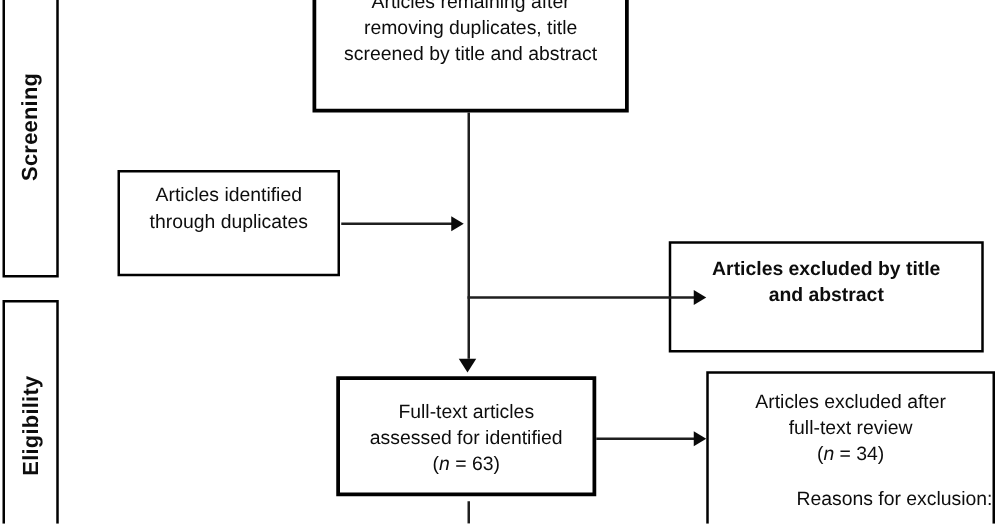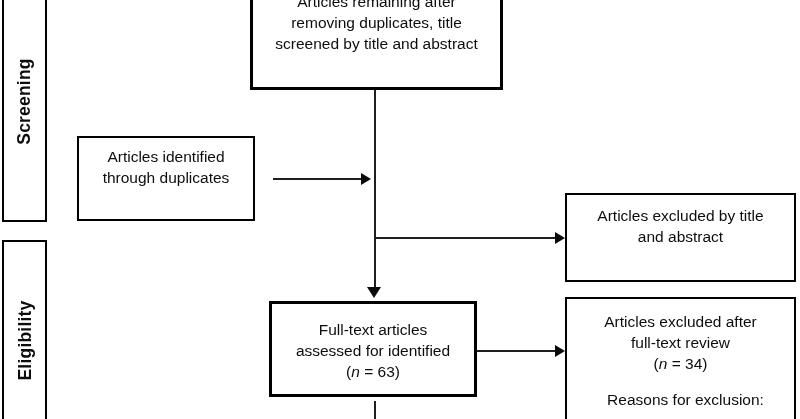--- a/index.html
+++ b/index.html
@@ -42,26 +42,26 @@
     position: absolute;
     background: #ffffff;
     box-sizing: border-box;
     text-align: center;
     font-size: 15.5px;
     line-height: 21px;
     color: #0d0d0d;
   }
   .textbox .line { white-space: nowrap; }
   #box-remaining         { left: 250px; top: -16px; width: 253px; height: 106px; border: 3px solid #000;   padding-top: 4px; }
-  #box-reference         { left: 77px;  top: 136px; width: 178px; height: 85px;  border: 2.5px solid #000; padding-top: 8px; }
-  #box-excluded-title    { left: 565px; top: 193px; width: 231px; height: 89px;  border: 2.5px solid #000; padding-top: 10px; }
+  #box-reference         { left: 94px;  top: 136px; width: 178px; height: 85px;  border: 2.5px solid #000; padding-top: 8px; }
+  #box-excluded-title    { left: 535px; top: 193px; width: 252px; height: 89px;  border: 2.5px solid #000; padding-top: 10px; font-weight: bold; }
   #box-fulltext          { left: 269px; top: 301px; width: 208px; height: 96px; border: 3px solid #000;   padding-top: 15px; }
   #box-excluded-fulltext { left: 565px; top: 297px; width: 231px; height: 140px; border: 2.5px solid #000; padding-top: 12px; }
   #box-excluded-fulltext .footer {
-    text-align: center;
+    text-align: right;
     padding-left: 10px;
     margin-top: 15px;
     white-space: nowrap;
   }
   .textbox i { font-style: italic; }
 
   
   .connector {
     position: absolute;
     background: #1f1f1f;

